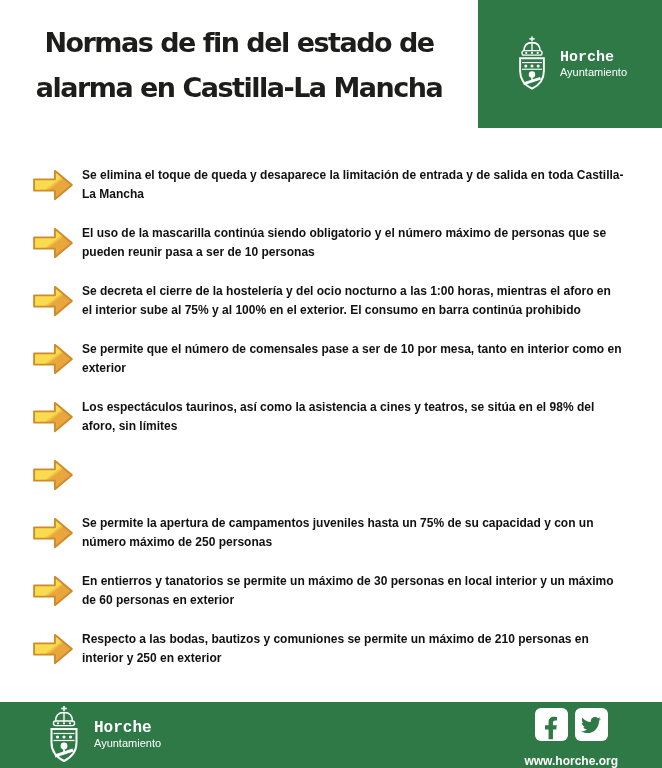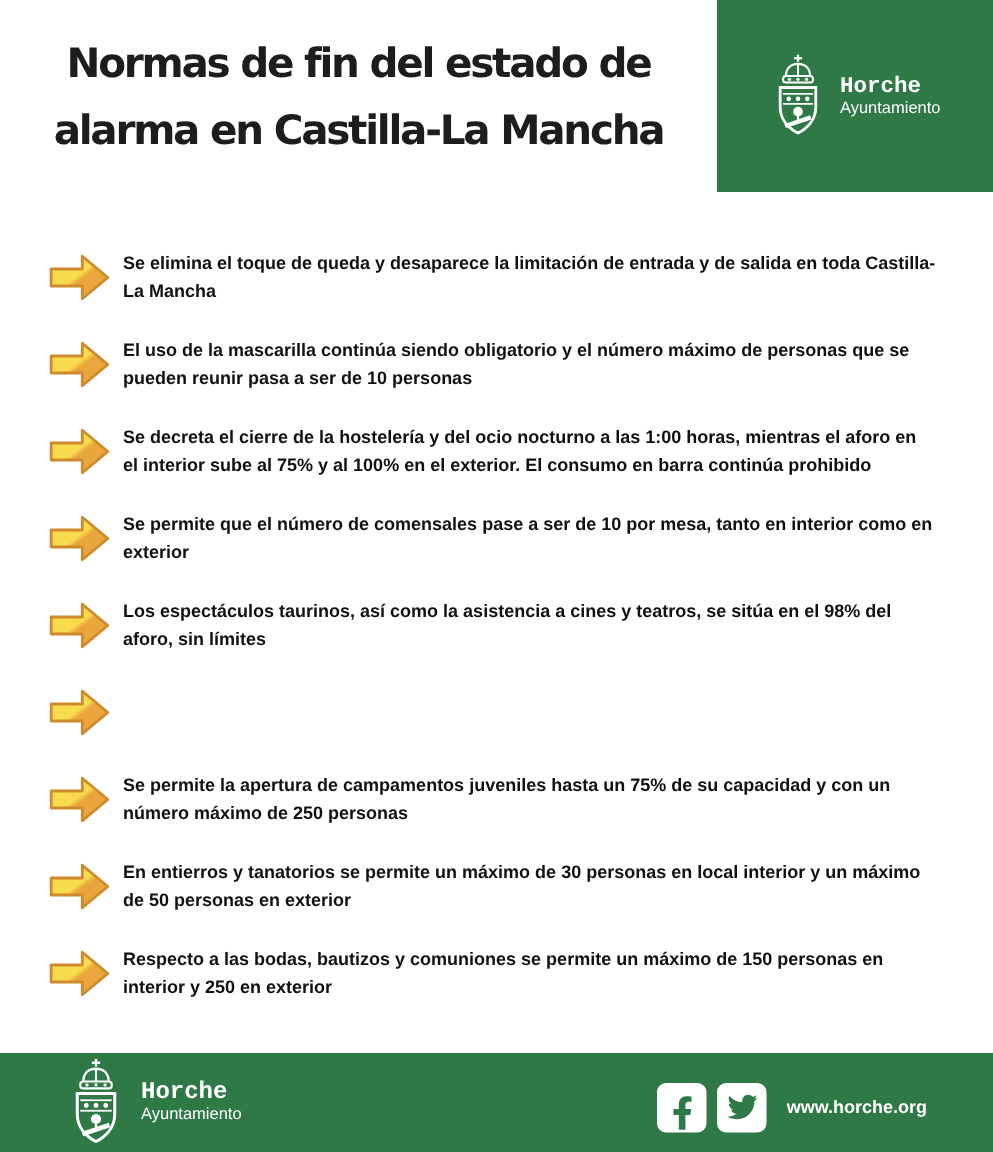--- a/index.html
+++ b/index.html
@@ -76,21 +76,21 @@
   .footer {
     position: absolute; bottom: 0; left: 0;
     width: 662px; height: 66px;
     background: #2e7945;
     display: flex; align-items: center; justify-content: space-between;
     padding: 0 44px 0 44px;
   }
   .footer-logo { display: flex; align-items: center; gap: 10px; }
   .footer-logo .logo-name { font-size: 16px; line-height: 17px; }
   .footer-logo .logo-sub { font-size: 11px; line-height: 13px; }
-  .footer-right { display: flex; flex-direction: row; align-items: center; gap: 13px; padding-top: 6px; }
+  .footer-right { display: flex; flex-direction: column; align-items: center; gap: 13px; padding-top: 6px; }
   .social-row { display: flex; gap: 7px; }
   .social-tile {
     width: 33px; height: 33px;
     background: #ffffff; border-radius: 6px;
     display: flex; align-items: flex-end; justify-content: center;
     overflow: hidden; cursor: pointer;
   }
   .social-tile.twitter { align-items: center; }
   .website {
     font-family: "Liberation Sans", sans-serif;
@@ -196,28 +196,28 @@
       <svg class="bullet-arrow" viewBox="0 0 44 36">
           <use href="#arrowShape"></use>
         </svg>
       <div class="bullet-text">Se permite la apertura de campamentos juveniles hasta un 75% de su capacidad y con un número máximo de 250 personas</div>
     </div>
 
     <div class="bullet-row">
       <svg class="bullet-arrow" viewBox="0 0 44 36">
           <use href="#arrowShape"></use>
         </svg>
-      <div class="bullet-text">En entierros y tanatorios se permite un máximo de 30 personas en local interior y un máximo de 50 personas en exterior</div>
-    </div>
-
-    <div class="bullet-row">
-      <svg class="bullet-arrow" viewBox="0 0 44 36">
-          <use href="#arrowShape"></use>
-        </svg>
-      <div class="bullet-text">Respecto a las bodas, bautizos y comuniones se permite un máximo de 150 personas en interior y 250 en exterior</div>
+      <div class="bullet-text">En entierros y tanatorios se permite un máximo de 30 personas en local interior y un máximo de 60 personas en exterior</div>
+    </div>
+
+    <div class="bullet-row">
+      <svg class="bullet-arrow" viewBox="0 0 44 36">
+          <use href="#arrowShape"></use>
+        </svg>
+      <div class="bullet-text">Respecto a las bodas, bautizos y comuniones se permite un máximo de 210 personas en interior y 250 en exterior</div>
     </div>
 
   </div>
 
   <div class="footer">
     <div class="footer-logo">
       <svg class="crest" width="40" height="58" viewBox="0 0 40 58">
         <use href="#crestShape"></use>
       </svg>
       <div class="logo-text">

